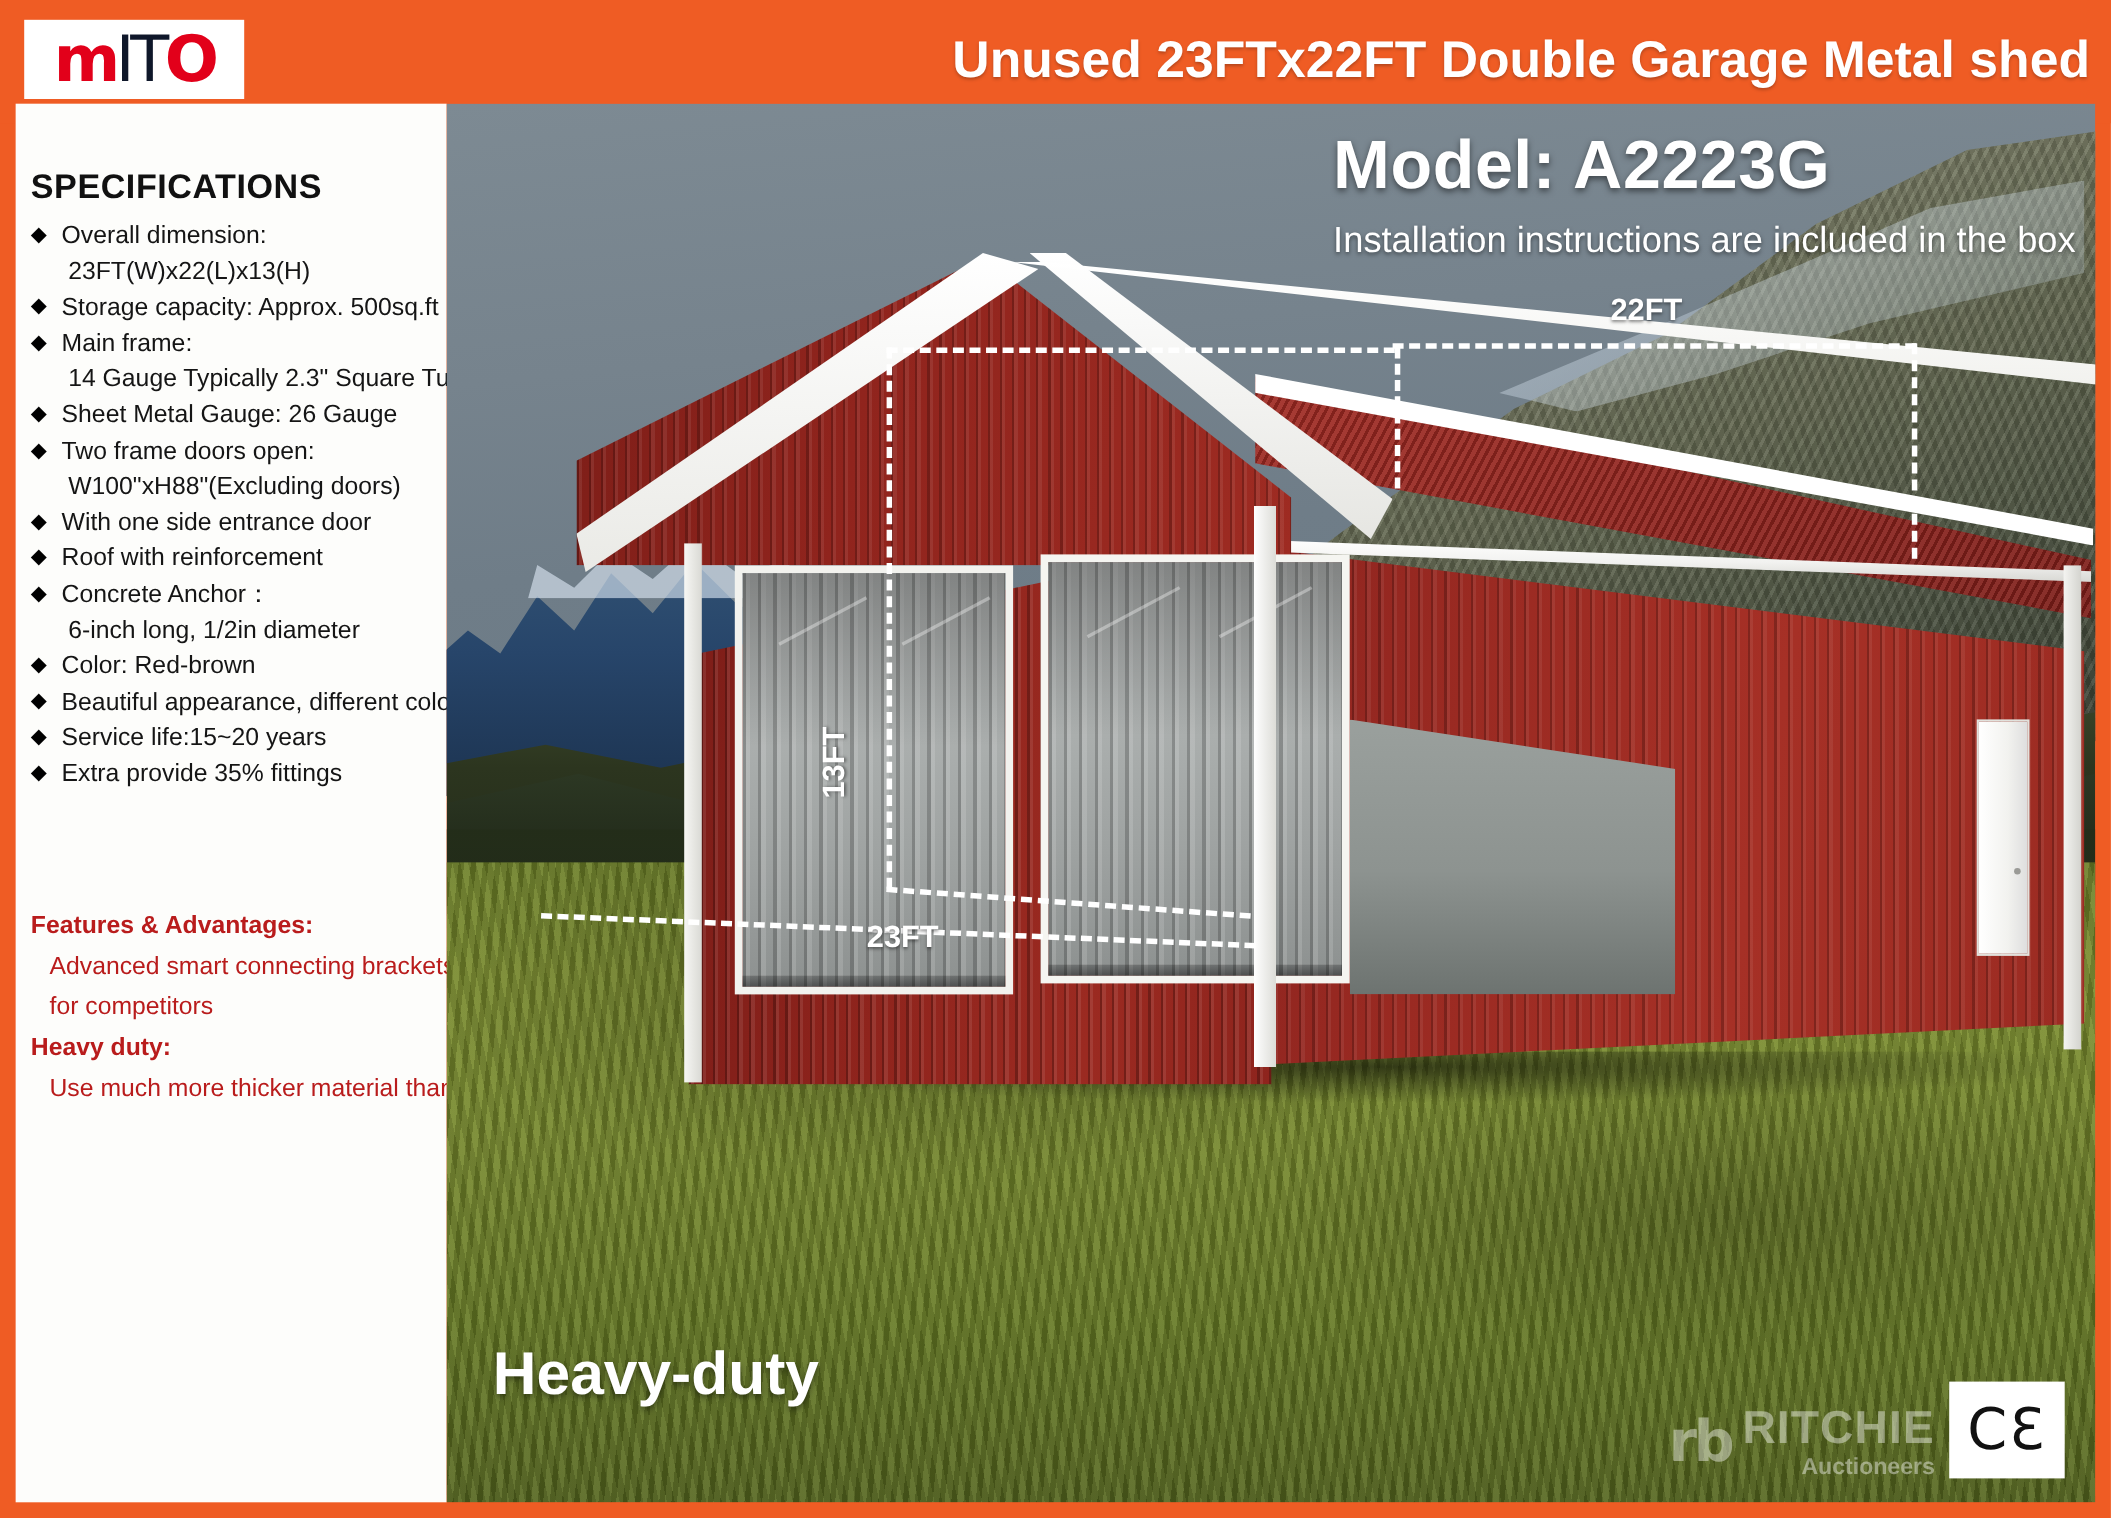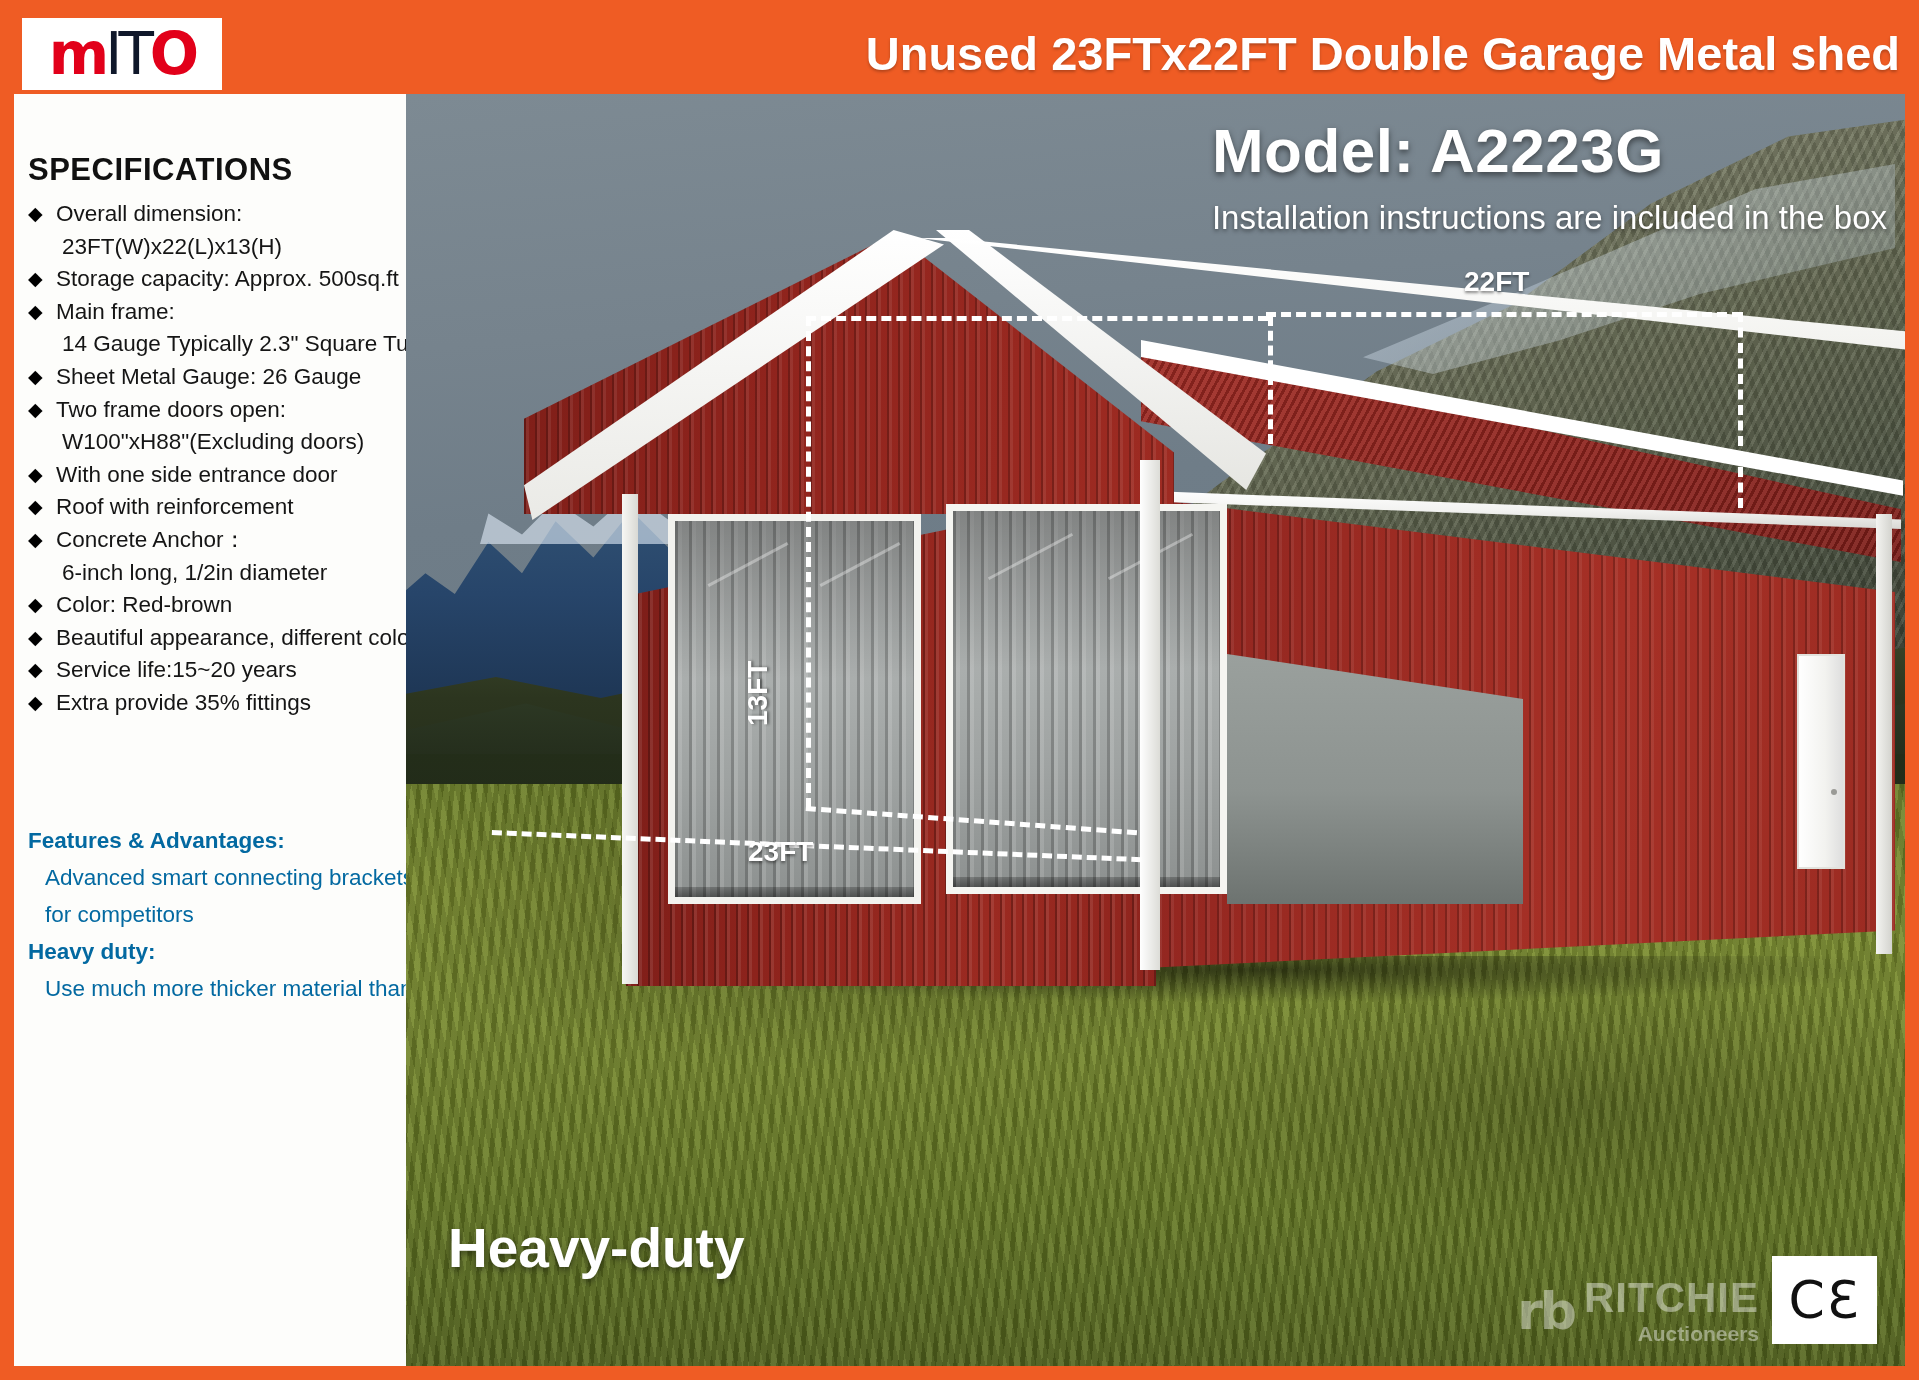--- a/index.html
+++ b/index.html
@@ -81,21 +81,21 @@
     font-size:19px; line-height:32.6px; color:#000;
   }
   .spec-list li.sub{
     padding-left:34px;
   }
 
   .features{
     position:absolute; left:14px; top:728px; width:380px;
   }
   .features p{
-    font-size:22.5px; color:#0369a1; line-height:37px;
+    font-size:22.5px; color:#b91c1c; line-height:37px;
     white-space:nowrap;
   }
   .features p.head{ font-weight:bold; }
   .features p.ind{ padding-left:17px; }
 
   
   .photo{
     position:absolute; left:392px; top:0;
     width:1499px; height:1272px;
     overflow:hidden;
@@ -472,21 +472,21 @@
 
       <div class="dim dim-h" style="left:862px; top:222px; width:0;"></div>
       <div class="dim dim-h" style="left:860px; top:218px; width:476px;"></div>
       <div class="dim dim-v" style="left:1332px; top:218px; height:196px;"></div>
       <div class="dim-label" style="left:1058px; top:172px;">22FT</div>
 
       <div class="dim-label rot" style="left:368px; top:600px;">13FT</div>
 
       <div class="dim dim-h" style="left:400px; top:712px; width:332px; transform:rotate(4.2deg); transform-origin:left top;"></div>
       <div class="dim dim-h" style="left:86px; top:736px; width:650px; transform:rotate(2.4deg); transform-origin:left top;"></div>
-      <div class="dim-label" style="left:342px; top:742px;">23FT</div>
+      <div class="dim-label" style="left:342px; top:742px;padding-left:40px;">23FT</div>
 
       <div class="model">
         <div class="model-line">Model: A2223G</div>
         <div class="model-sub">Installation instructions are included in the box</div>
       </div>
 
       <div class="heavy-duty">Heavy-duty</div>
 
       <div class="watermark">
         <span class="wm-rb">rb</span>

